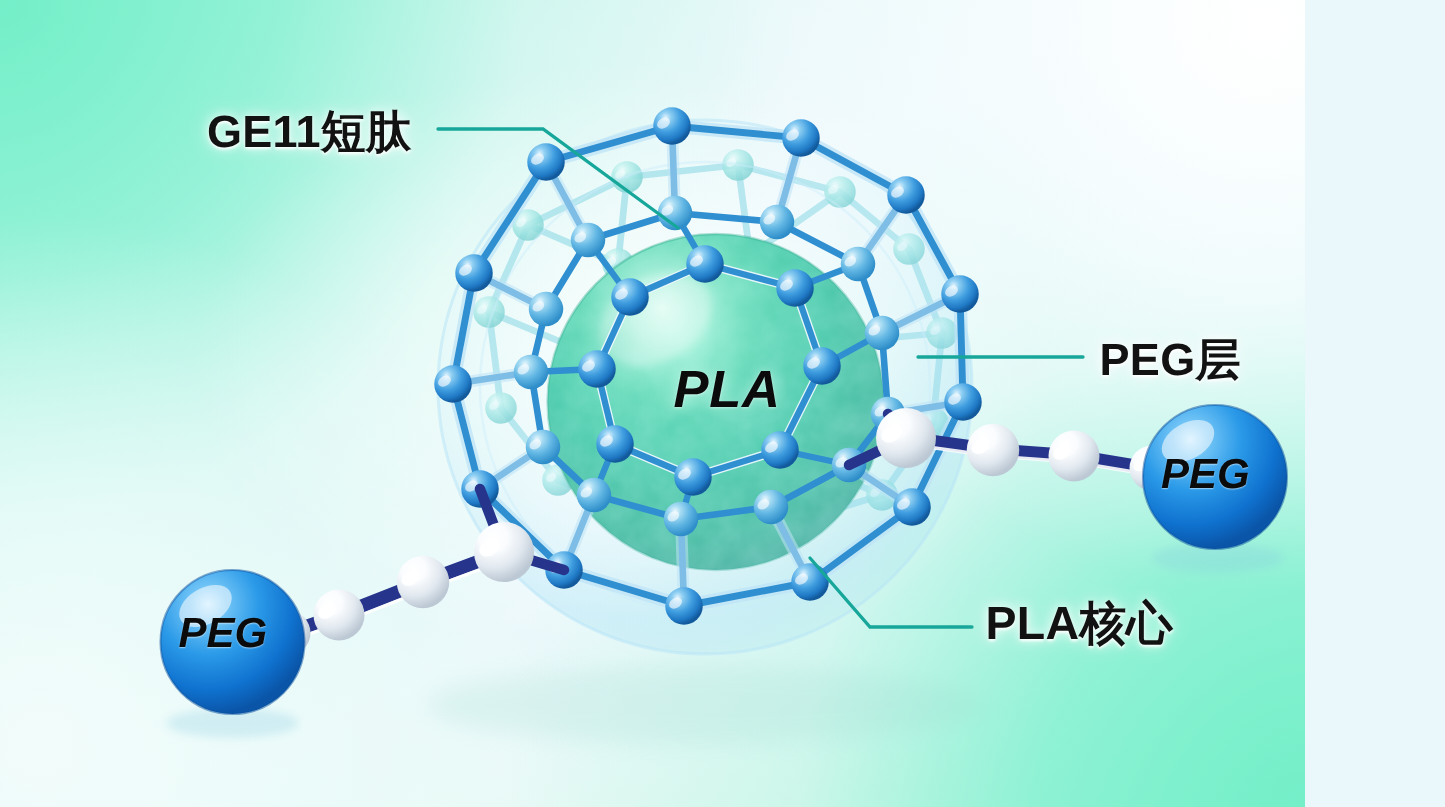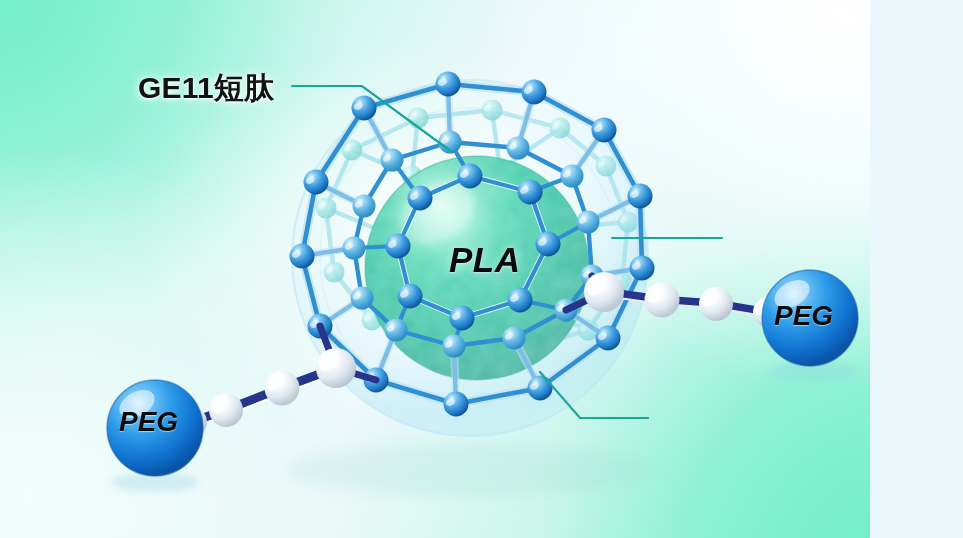--- a/index.html
+++ b/index.html
@@ -469,18 +469,20 @@
     </g>
 
     <g fill="none" stroke="#17a79a" stroke-width="2.2" stroke-linecap="round">
       <path d="M292 86 L362 86 L452 152"></path>
       <path d="M722 238 L612 238"></path>
       <path d="M648 418 L580 418 L540 372"></path>
     </g>
   </svg>
 
   <div class="lbl" id="label-ge11">GE11短肽</div>
+  <div class="lbl" id="label-peg-layer">PEG层</div>
+  <div class="lbl" id="label-pla-core">PLA核心</div>
 
   <div class="ball-text" id="text-pla">PLA</div>
   <div class="ball-text" id="text-peg-right">PEG</div>
   <div class="ball-text" id="text-peg-left">PEG</div>
 
 </div>
 
 </body></html>

